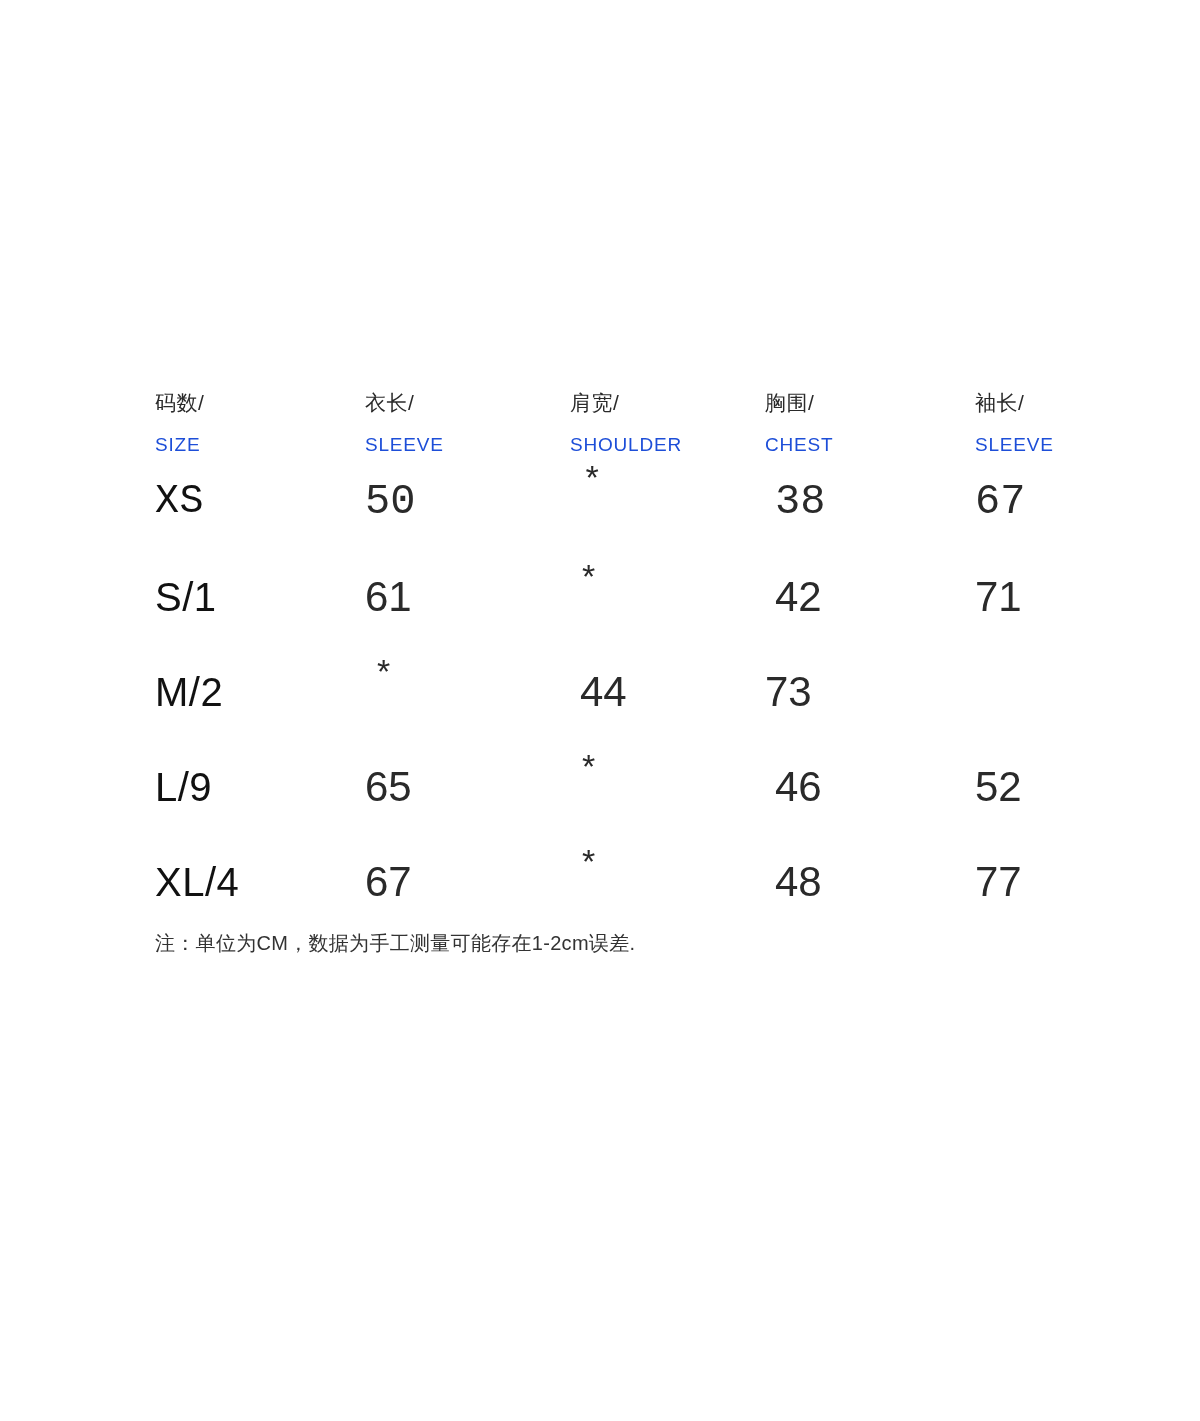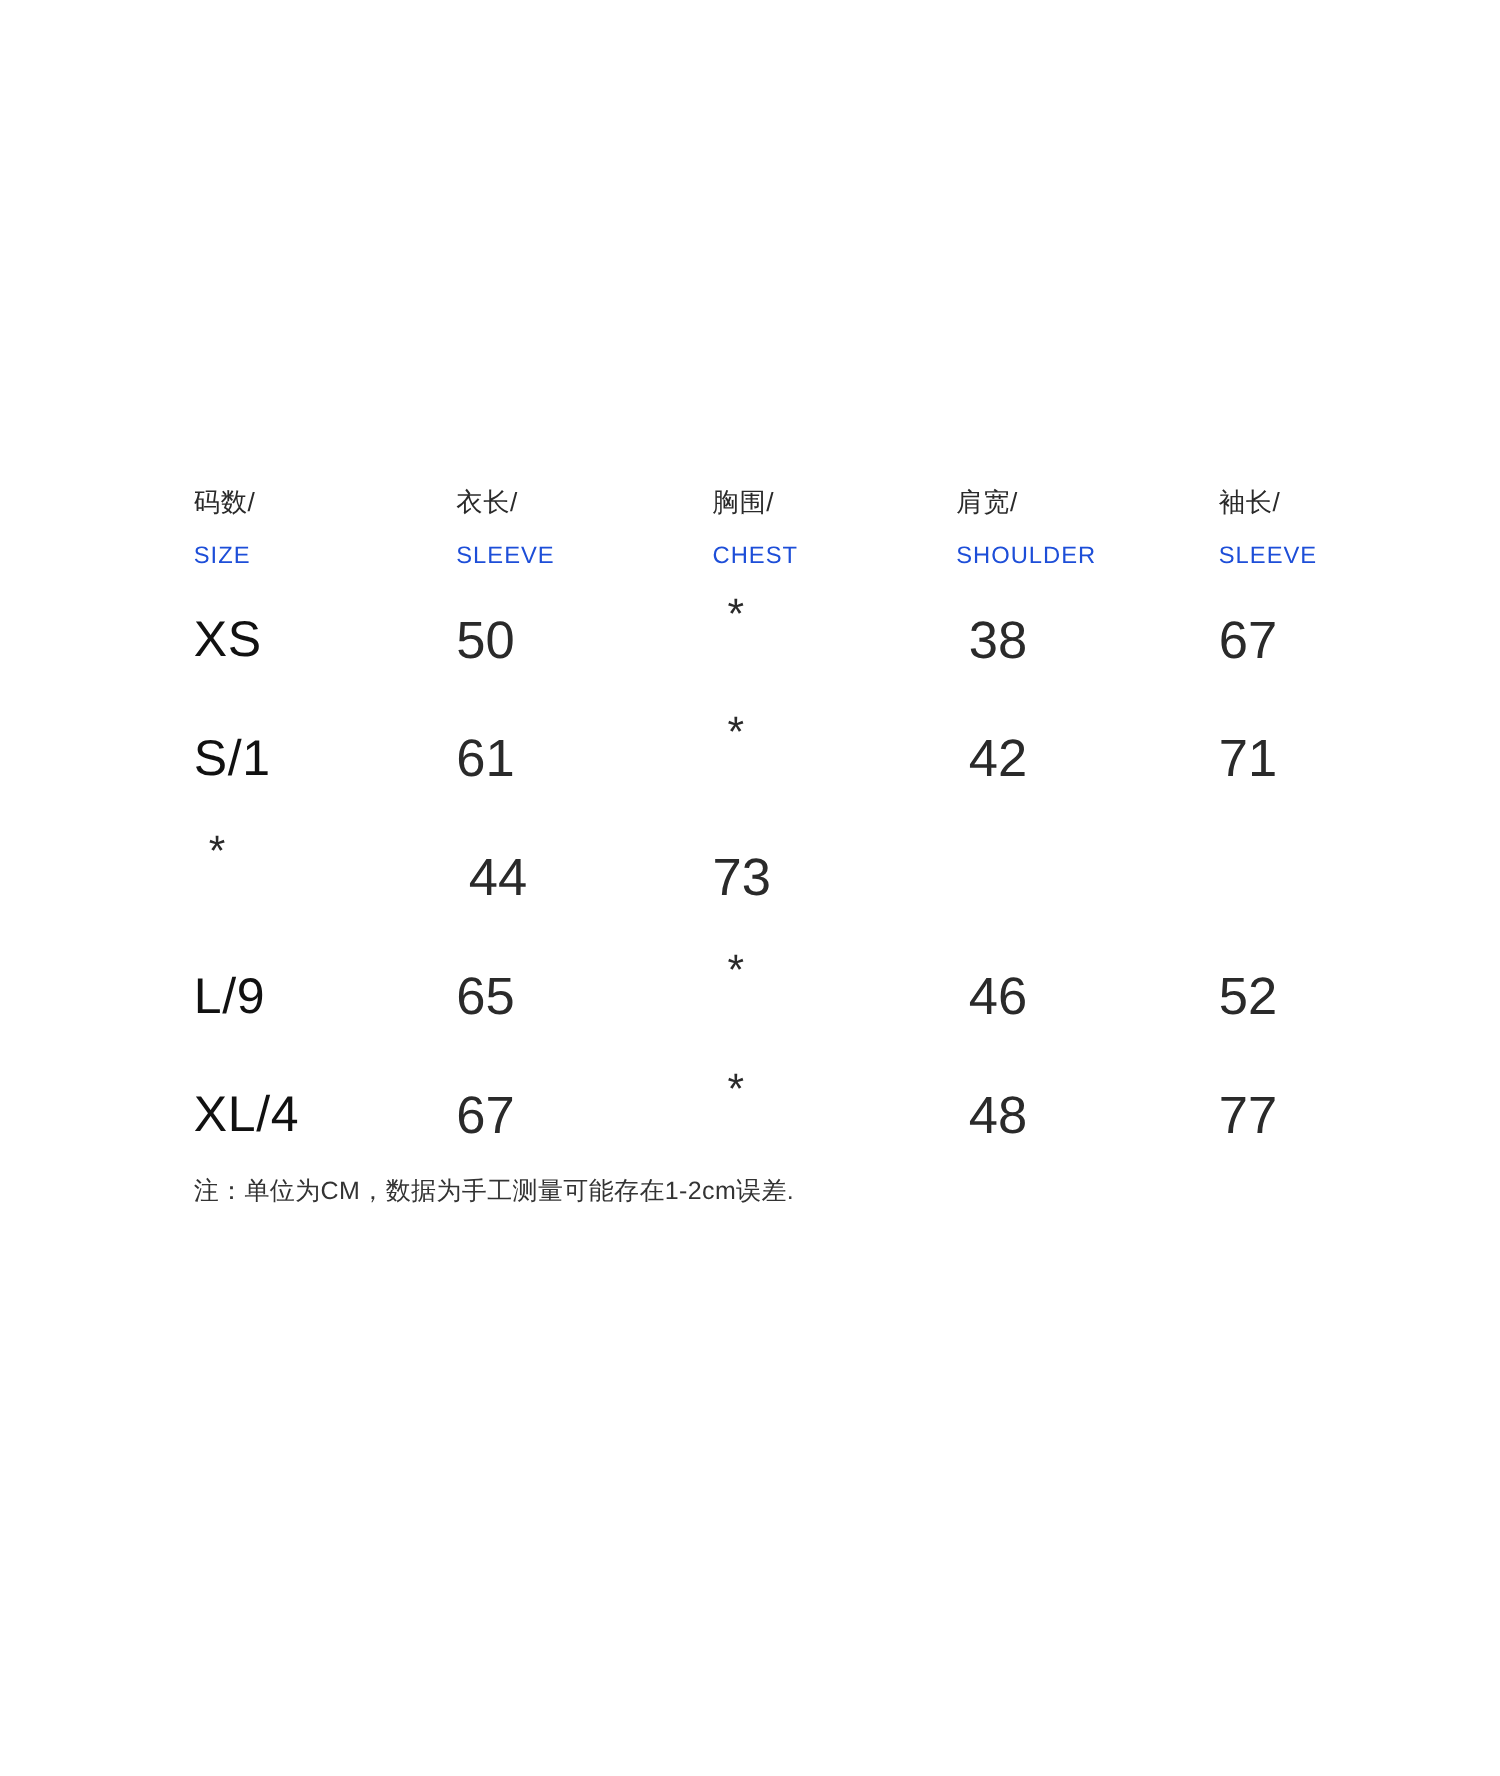--- a/index.html
+++ b/index.html
@@ -35,21 +35,21 @@
   .hdr-en {
     display:block;
     margin-top:22px;
     font-size:19px; line-height:19px;
     color:#1d4ed8;
     letter-spacing:0.8px;
   }
 
   
   .data-row { height:95px; }
-  .data-row.first { margin-top:10px; }
+  .data-row.first { margin-top:0;font-family:Liberation Mono, monospace; }
   .cell-size {
     font-size:40px; line-height:1;
     font-weight:400;
     color:#111111;
     letter-spacing:0.5px;
   }
   .cell-num {
     font-size:42px; line-height:1;
     font-weight:200;
     font-stretch:condensed;
@@ -81,26 +81,26 @@
     <div class="grid-row header-row">
       <div class="header-cell">
         <span class="hdr-zh">码数/</span>
         <span class="hdr-en">SIZE</span>
       </div>
       <div class="header-cell">
         <span class="hdr-zh">衣长/</span>
         <span class="hdr-en">SLEEVE</span>
       </div>
       <div class="header-cell">
+        <span class="hdr-zh">肩宽/</span>
+        <span class="hdr-en">SHOULDER</span>
+      </div>
+      <div class="header-cell">
         <span class="hdr-zh">胸围/</span>
         <span class="hdr-en">CHEST</span>
-      </div>
-      <div class="header-cell">
-        <span class="hdr-zh">肩宽/</span>
-        <span class="hdr-en">SHOULDER</span>
       </div>
       <div class="header-cell">
         <span class="hdr-zh">袖长/</span>
         <span class="hdr-en">SLEEVE</span>
       </div>
     </div>
 
     <div class="grid-row data-row first">
       <div class="cell-size">XS</div>
       <div class="cell-num">50</div>
@@ -111,20 +111,21 @@
 
     <div class="grid-row data-row">
       <div class="cell-size">S/1</div>
       <div class="cell-num">61</div>
       <div class="cell-shoulder">*</div>
       <div class="cell-num cell-chest">42</div>
       <div class="cell-num">71</div>
     </div>
 
     <div class="grid-row data-row">
+      <div class="cell-size">M/2</div>
       <div class="cell-shoulder">*</div>
       <div class="cell-num cell-chest">44</div>
       <div class="cell-num">73</div>
     </div>
 
     <div class="grid-row data-row">
       <div class="cell-size">L/9</div>
       <div class="cell-num">65</div>
       <div class="cell-shoulder">*</div>
       <div class="cell-num cell-chest">46</div>

